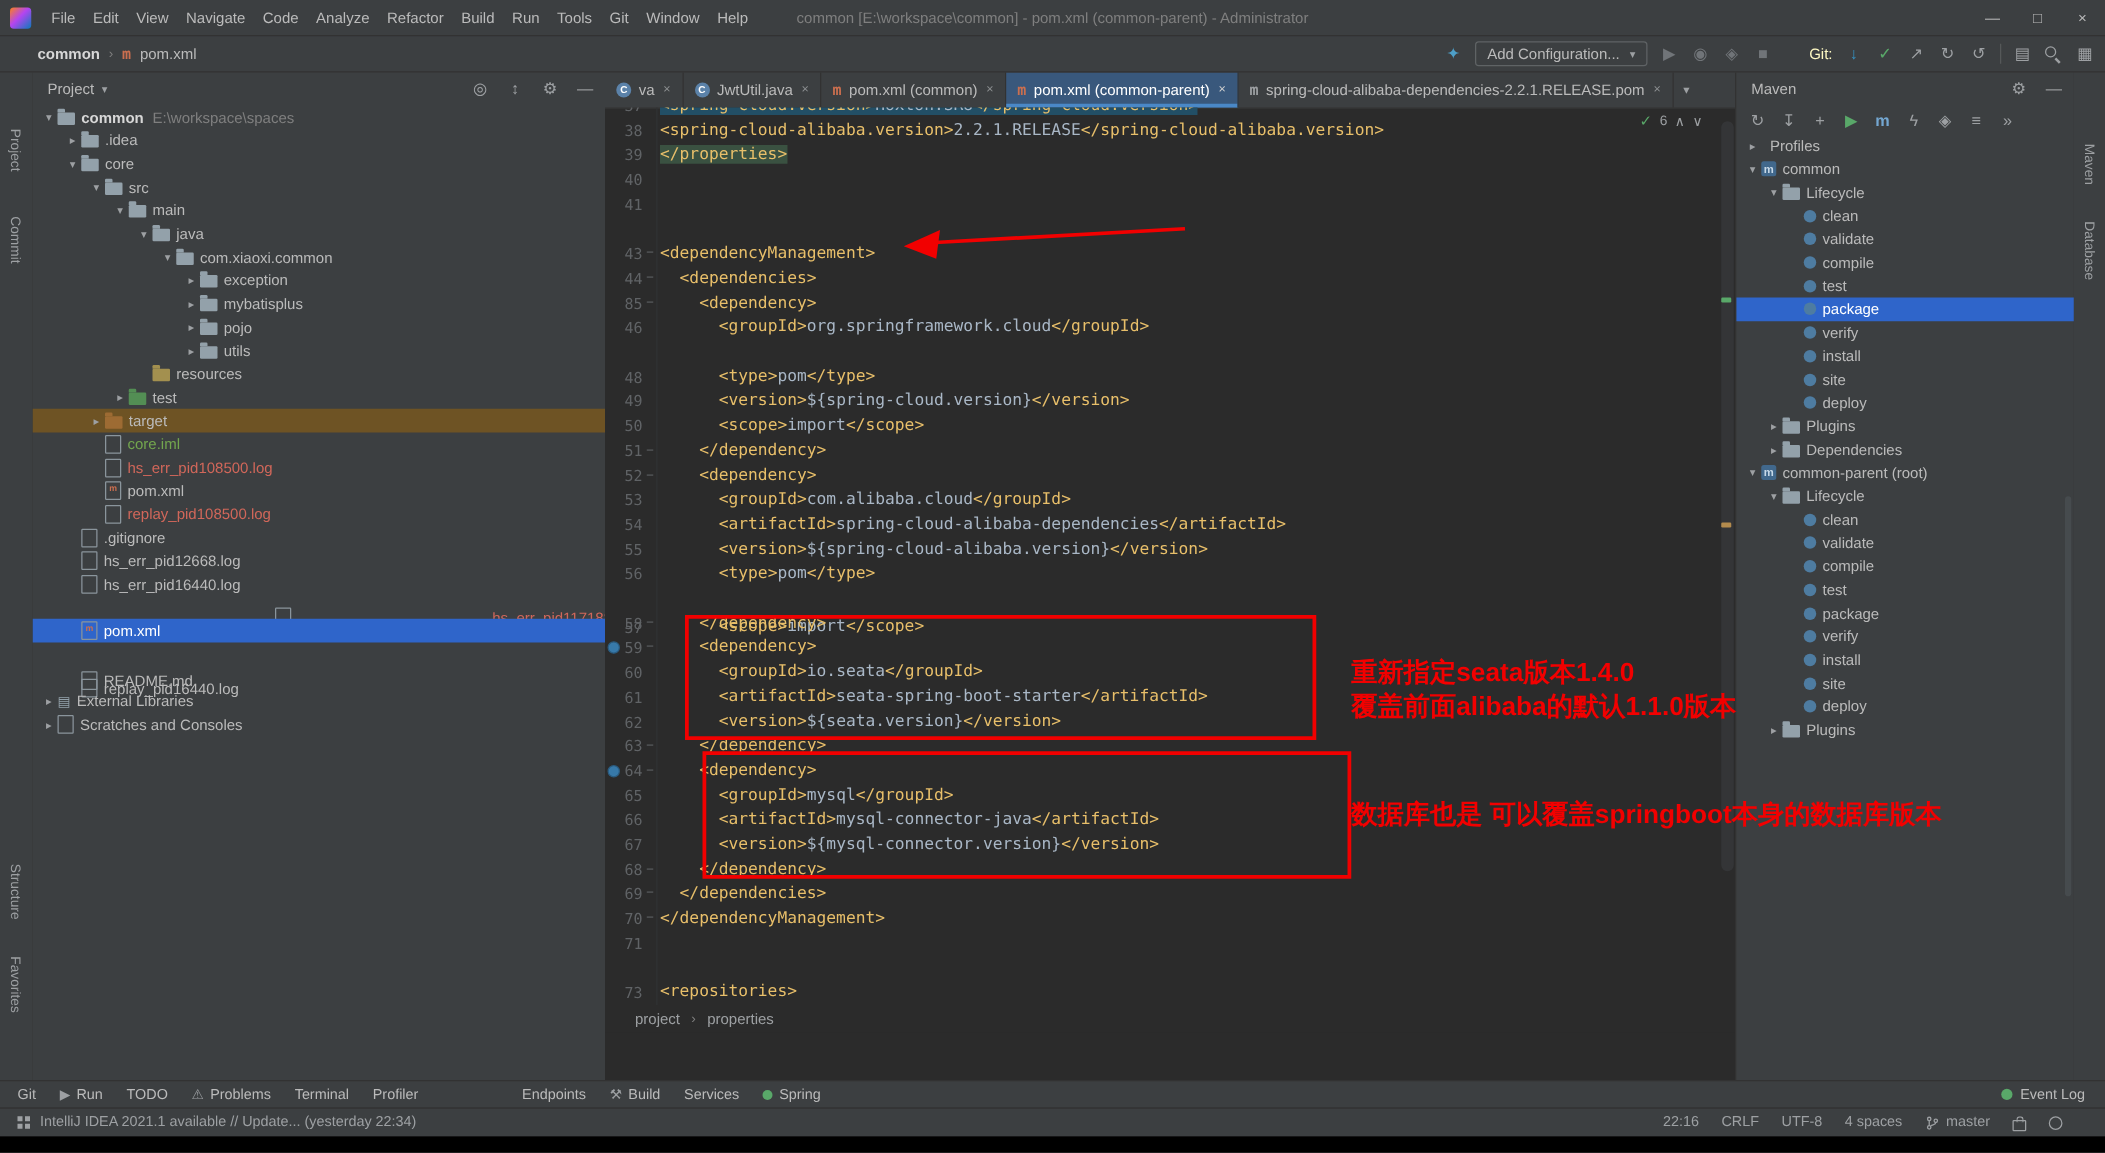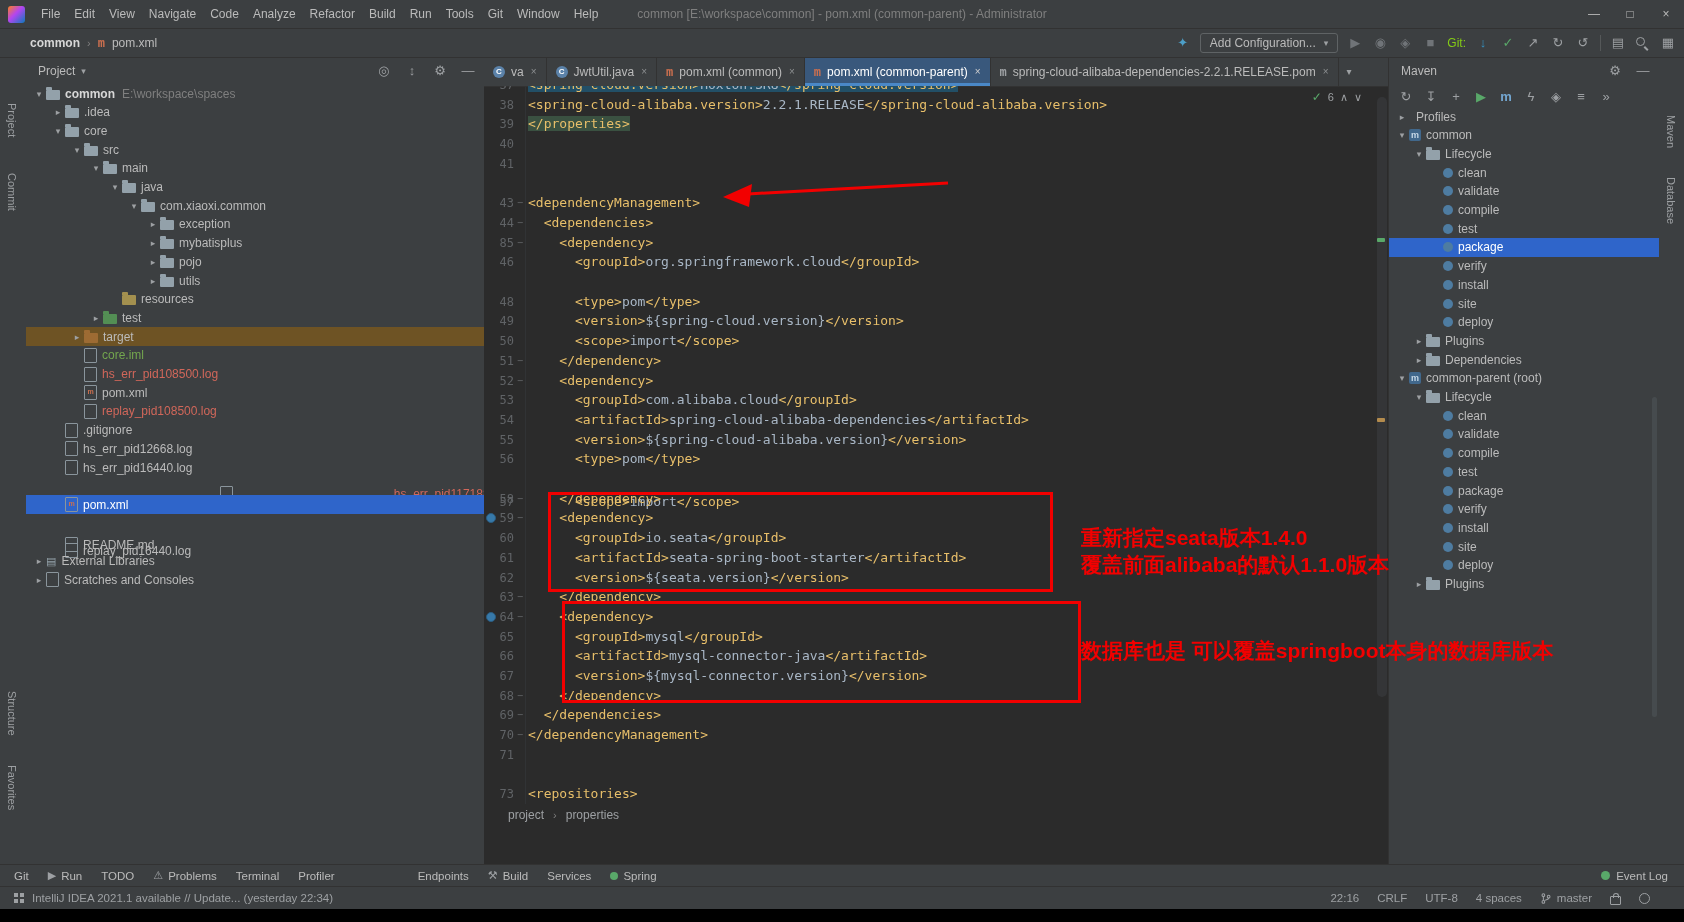--- a/index.html
+++ b/index.html
@@ -18,21 +18,21 @@
     border-bottom:1px solid #323232;display:flex;align-items:center;z-index:5}
   .nav-left{display:flex;align-items:center;margin-left:30px;gap:7px}
   .crumb-bold{font-weight:bold;color:#d7d7d7}
   .crumb-sep{color:#7f7f7f;font-size:11px}
   .m-badge{color:#cb6f4f;font-weight:bold;font-family:"DejaVu Sans Mono",monospace;font-size:12px}
   .nav-right{position:absolute;right:8px;top:0;height:28px;display:flex;align-items:center;gap:9px}
   .tb-icon{min-width:16px;text-align:center;color:#9da0a3;font-size:13px;line-height:16px;cursor:default}
   .add-config{display:flex;align-items:center;gap:8px;border:1px solid #5f6365;border-radius:3px;
     padding:2px 9px;color:#bbbbbb}
   .add-config .caret{color:#9da0a3;font-size:9px}
-  .git-label{color:#84cc16;margin-left:0}
+  .git-label{color:#fef9c3;margin-left:20px}
   .vsep{width:1px;height:16px;background:#555859}
   .magnifier{position:relative;width:15px;height:15px;display:inline-block}
   .magnifier::before{content:'';position:absolute;left:1px;top:1px;width:7px;height:7px;
     border:1.5px solid #9da0a3;border-radius:50%}
   .magnifier::after{content:'';position:absolute;left:10px;top:10px;width:5px;height:1.6px;
     background:#9da0a3;transform:rotate(45deg);transform-origin:0 0}
   
   .left-stripe{position:absolute;left:0;top:57px;width:26px;height:807px;background:#3c3f41;
     border-right:1px solid #323232}
   .right-stripe{position:absolute;left:1658px;top:57px;width:26px;height:807px;background:#3c3f41;

